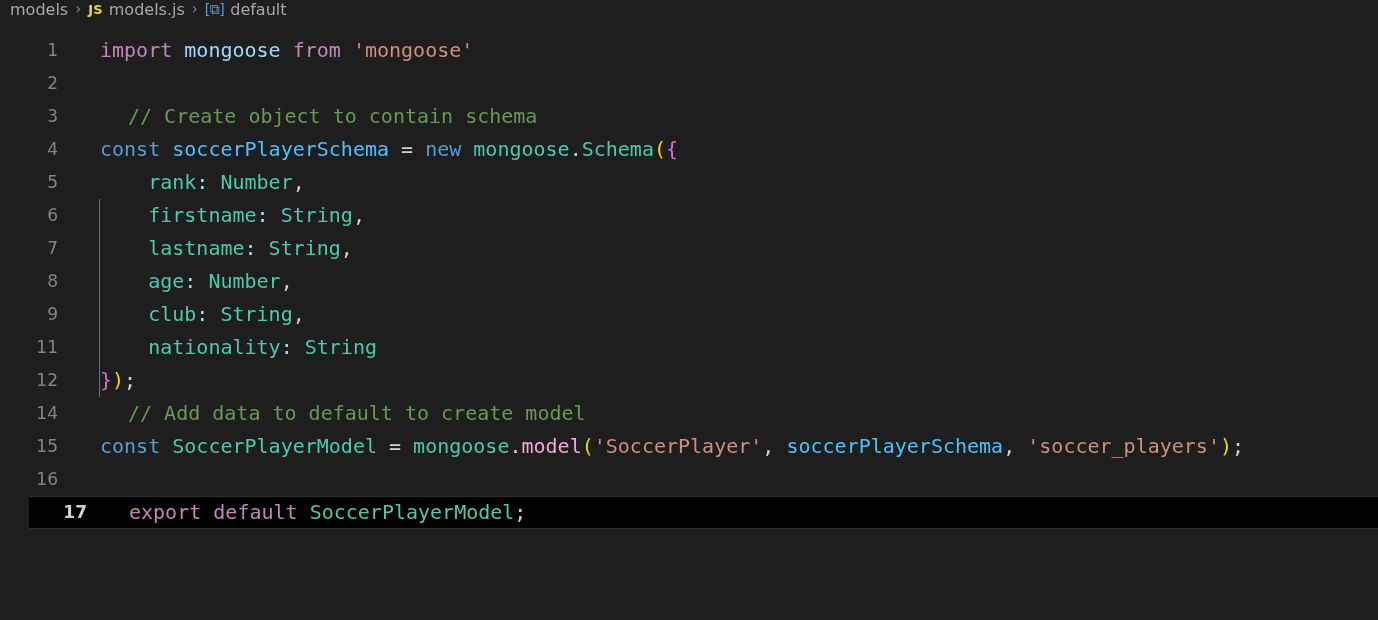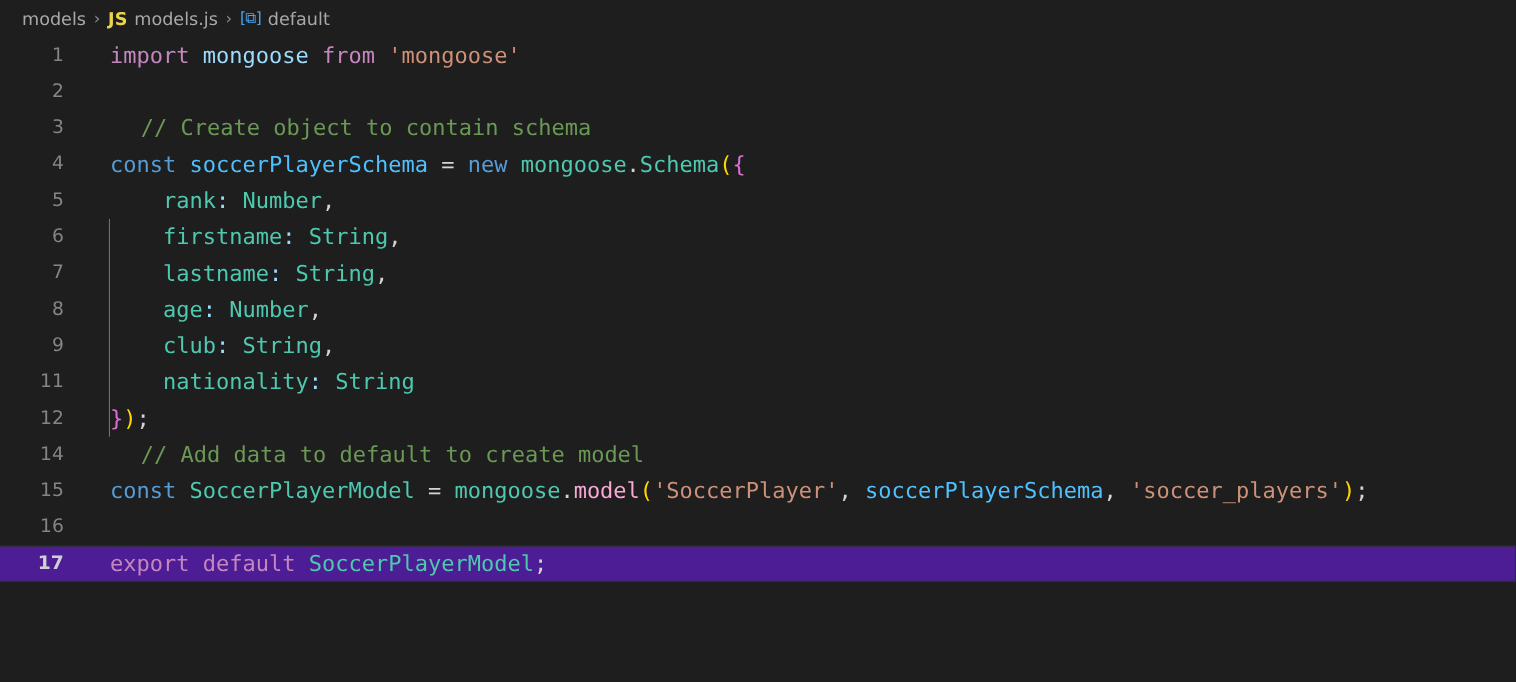--- a/index.html
+++ b/index.html
@@ -11,22 +11,22 @@
     width: 1378px;
     height: 620px;
     overflow: hidden;
     font-family: "DejaVu Sans Mono", monospace;
   }
 
   
   #breadcrumb-bar {
     height: 34px;
     display: flex;
-    align-items: center;
-    padding: 0 0 0 20px;
+    align-items: flex-start;
+    padding: 0 0 0 10px;
     background: #1e1e1e;
     font-family: "DejaVu Sans", sans-serif;
     font-size: 16px;
     color: #a9a9a9;
     white-space: nowrap;
     user-select: none;
   }
   .crumb {
     display: inline-flex;
     align-items: center;
@@ -35,21 +35,21 @@
   }
   .crumb-sep {
     color: #8a8a8a;
     font-size: 15px;
     margin: 0 7px;
     display: inline-block;
   }
   .js-badge {
     color: #e8d44d;
     font-weight: bold;
-    font-size: 16px;
+    font-size: 13px;
     font-family: "DejaVu Sans", sans-serif;
     letter-spacing: 0.2px;
   }
   .sym-badge {
     color: #4aa3f0;
     font-size: 14px;
     font-family: "DejaVu Sans", sans-serif;
     letter-spacing: -0.5px;
   }
 
@@ -63,22 +63,23 @@
   .code-line {
     position: relative;
     height: 33px;
     line-height: 33px;
     display: flex;
     white-space: pre;
     font-family: "DejaVu Sans Mono", monospace;
     font-size: 20px;
   }
   .code-line.active {
-    background: #4c1d95;
+    background: #000000;
     box-shadow: inset 0 1px 0 #2f2f2f, inset 0 -1px 0 #2f2f2f;
+    margin-left: 29px;
   }
   .ln {
     width: 58px;
     min-width: 58px;
     text-align: right;
     color: #858585;
     font-family: "DejaVu Sans", sans-serif;
     font-size: 17px;
     padding-right: 0;
     user-select: none;

